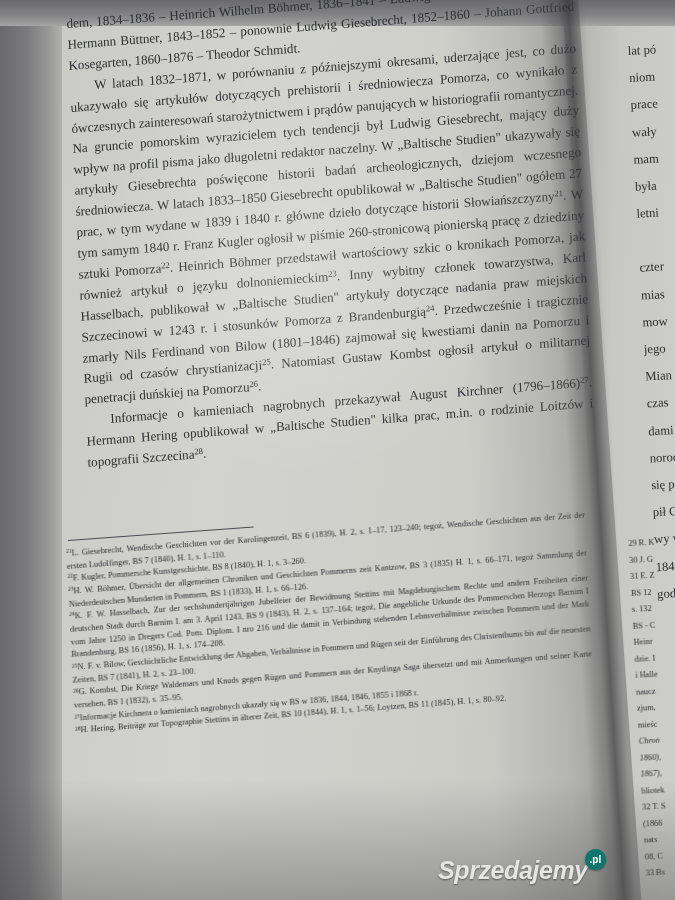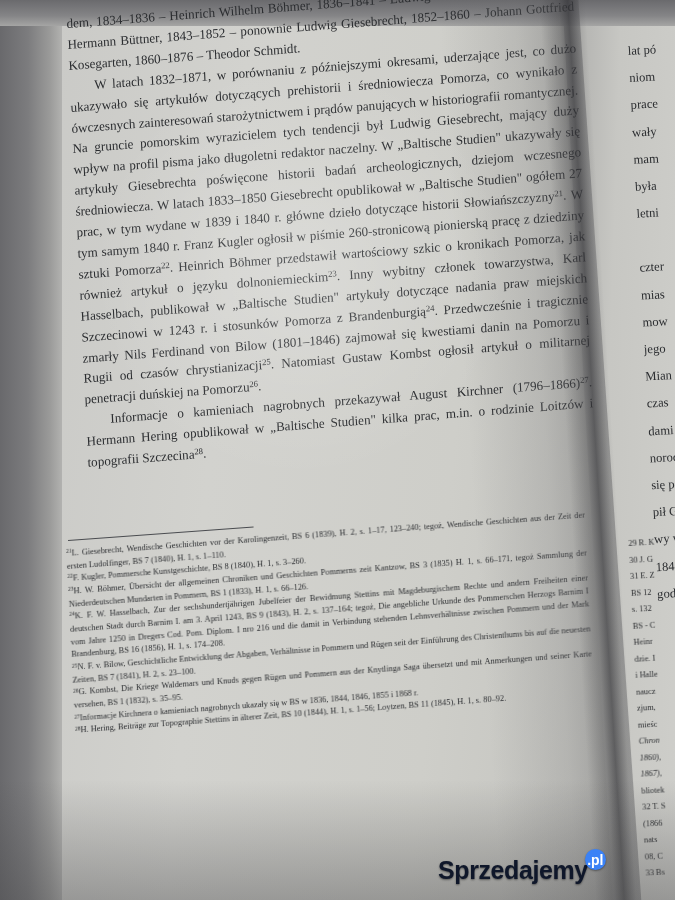--- a/index.html
+++ b/index.html
@@ -114,28 +114,29 @@
   .rgap{height:27px;}
 
   
   #watermark{
     position:absolute;left:438px;top:856px;
     display:flex;align-items:flex-start;
     font-family:"Liberation Sans","DejaVu Sans",sans-serif;
     pointer-events:none;
   }
   #wm-text{
-    color:#0f172a;font-weight:bold;font-size:25px;letter-spacing:-.4px;
+    color:#e5e5e5;font-weight:bold;font-size:25px;letter-spacing:-.4px;
     text-shadow:0 1px 2px rgba(0,0,0,.45);
+    font-style:italic;
   }
   #wm-badge{
     margin-left:-3px;margin-top:-7px;
     width:21px;height:21px;border-radius:50%;
-    background:#3b82f6;color:#fff;
-    font-size:14px;font-weight:bold;
+    background:#0f766e;color:#fff;
+    font-size:10px;font-weight:bold;
     display:flex;align-items:center;justify-content:center;
     box-shadow:0 1px 2px rgba(0,0,0,.4);
   }
 
   
   #right-bottom{filter:blur(.25px);}
   #fn-block{filter:blur(.12px);}
 </style>
 </head>
 <body>

